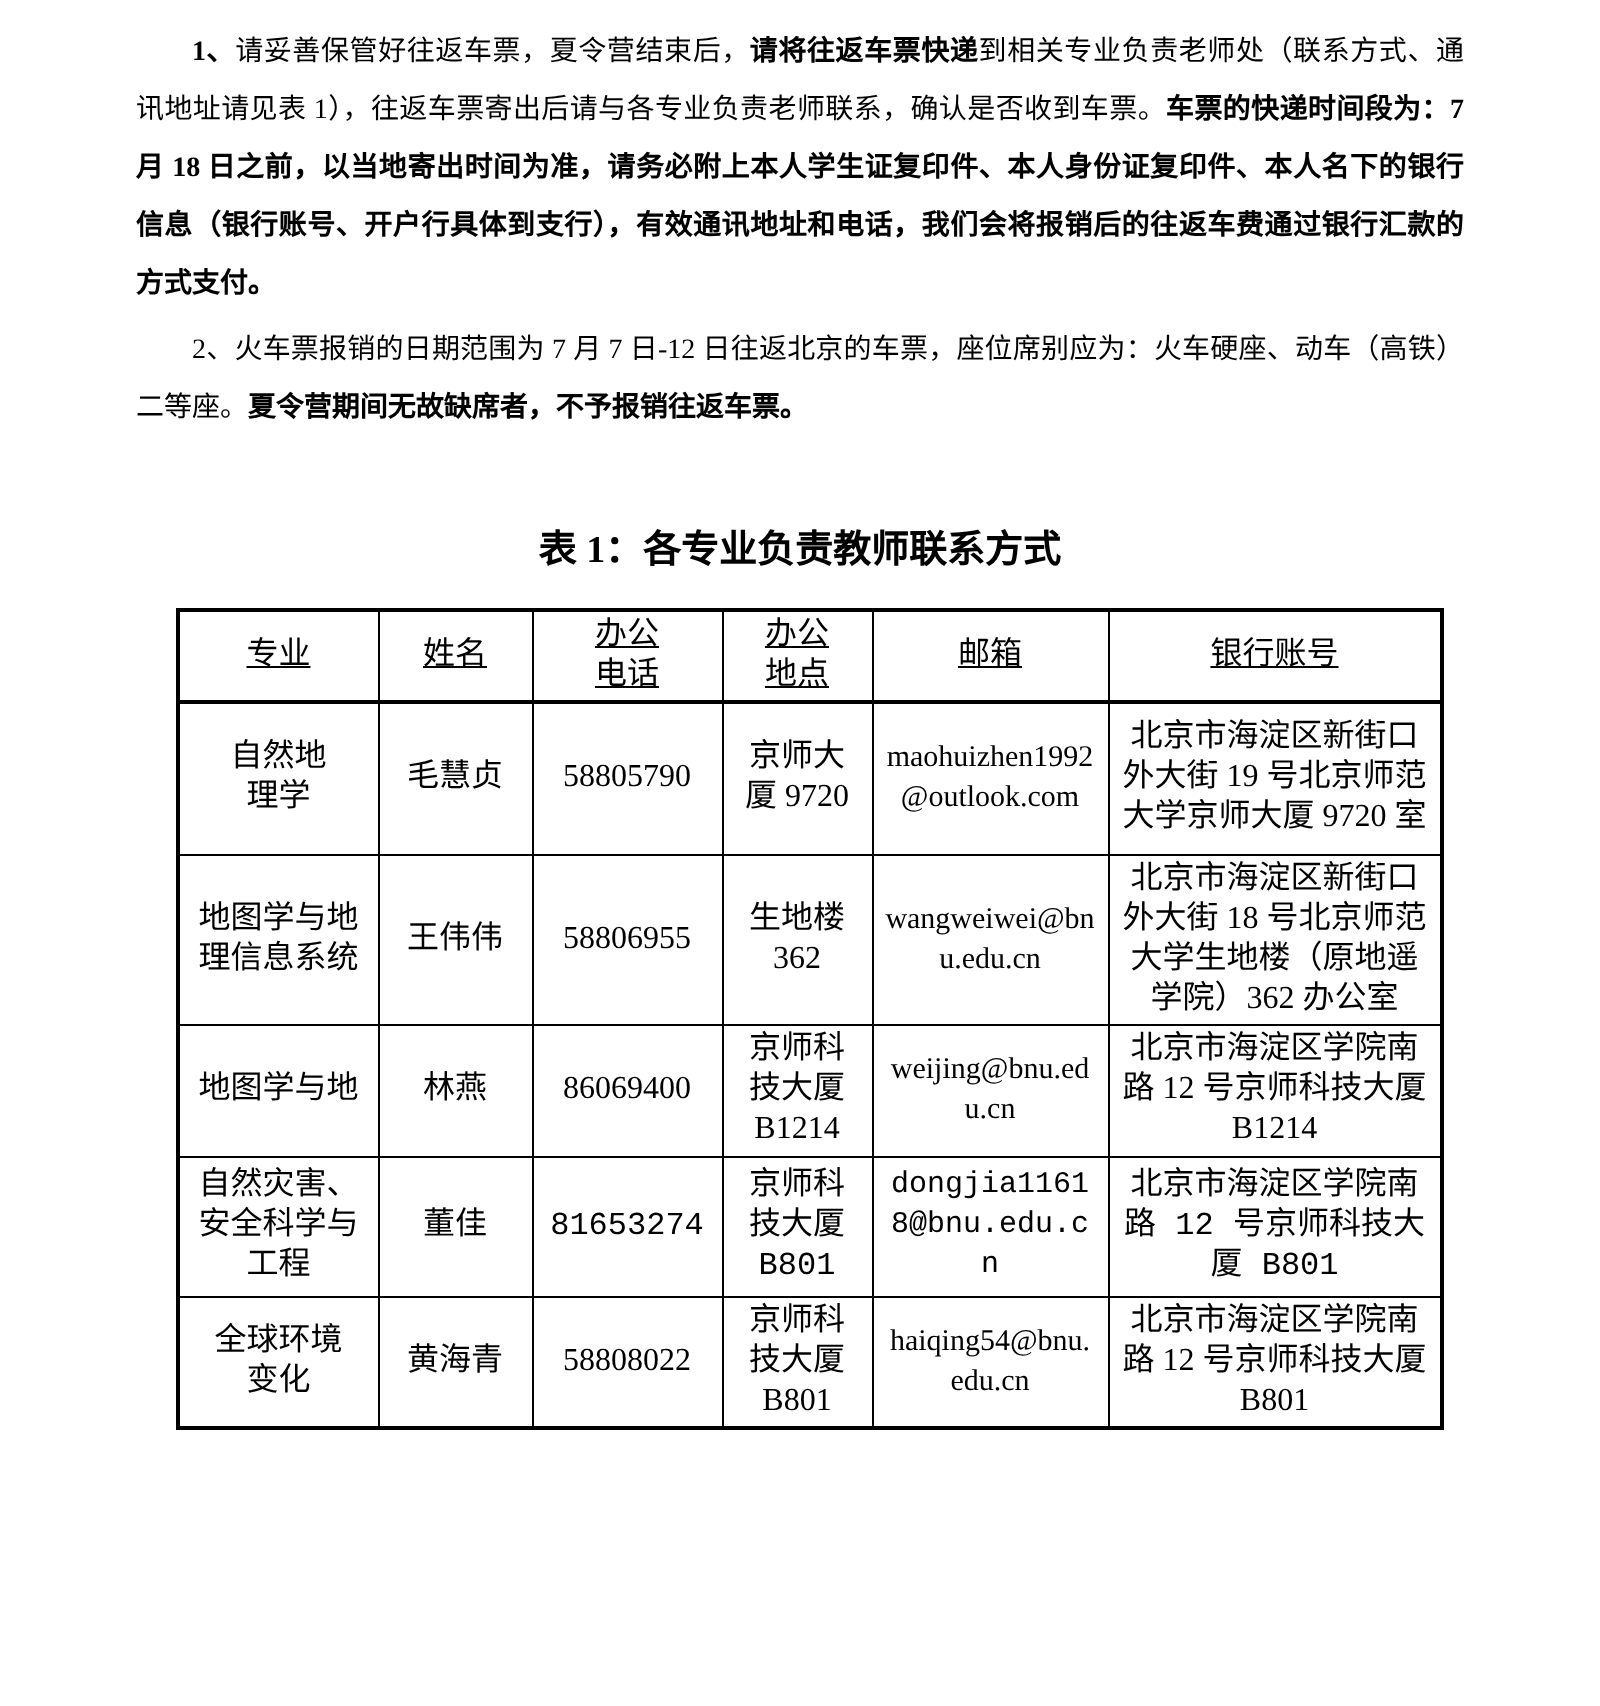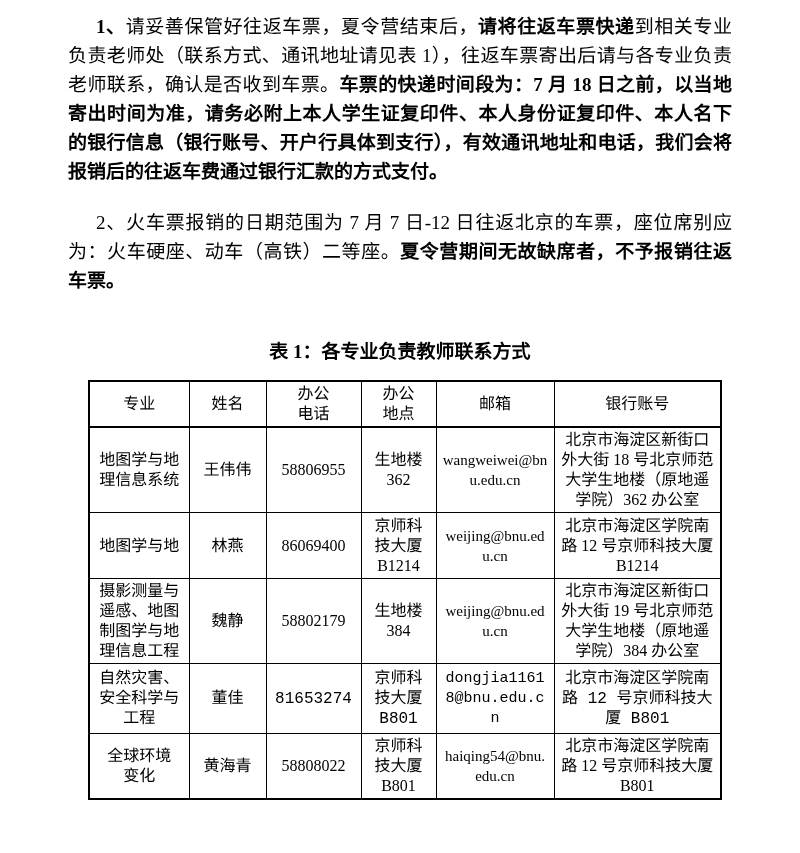--- a/index.html
+++ b/index.html
@@ -13,27 +13,27 @@
     position: relative;
     width: 800px;
     height: 853px;
     box-sizing: border-box;
     padding: 12px 68px 0 68px;
     overflow: hidden;
     background: #ffffff;
   }
   .body-text {
     margin: 0;
-    font-size: 19px;
+    font-size: 14px;
     line-height: 29px;
     text-align: justify;
     text-indent: 28px;
   }
   .body-text.second {
-    margin-top: 22px;
+    margin-top: 4px;
   }
   .body-text b, .table-title {
     font-weight: 700;
     text-align: center;
   }
   .table-title {
     margin: 42px 0 14px 0;
     font-size: 19px;
     line-height: 29px;
   }
@@ -62,21 +62,21 @@
   }
   .cell-email {
     text-align: left;
     font-size: 15px;
     line-height: 20px;
     word-break: break-all;
   }
   .cell-address {
     text-align: left;
   }
-  tr.h-header  { height: 44px; }
+  tr.h-header  { height: 44px; text-decoration: underline; }
   tr.h-row-0 { height: 76px; }
   tr.h-row-1 { height: 82px; }
   tr.h-row-2 { height: 66px; }
   tr.h-row-3 { height: 78px; }
   tr.h-row-4 { height: 70px; font-family: Liberation Mono, monospace; }
   tr.h-row-5 { height: 60px; }
 </style>
 </head>
 <body>
 
@@ -103,51 +103,49 @@
         <th class="pre">姓名</th>
         <th class="pre">办公
 电话</th>
         <th class="pre">办公
 地点</th>
         <th class="pre">邮箱</th>
         <th class="pre">银行账号</th>
       </tr>
     </thead>
     <tbody>
+      <tr class="h-row-0">
+        <td class="pre">自然地
+理学</td>
+        <td>毛慧贞</td>
+        <td>58805790</td>
+        <td class="pre">京师大
+厦 9720</td>
+        <td class="cell-email">maohuizhen1992@outlook.com</td>
+        <td class="cell-address">北京市海淀区新街口外大街 19 号北京师范大学京师大厦 9720 室</td>
+      </tr>
       <tr class="h-row-1">
         <td class="pre">地图学与地
 理信息系统</td>
         <td>王伟伟</td>
         <td>58806955</td>
         <td class="pre">生地楼
 362</td>
         <td class="cell-email">wangweiwei@bnu.edu.cn</td>
         <td class="cell-address">北京市海淀区新街口外大街 18 号北京师范大学生地楼（原地遥学院）362 办公室</td>
       </tr>
       <tr class="h-row-2">
         <td class="pre">地图学与地</td>
         <td>林燕</td>
         <td>86069400</td>
         <td class="pre">京师科
 技大厦
 B1214</td>
         <td class="cell-email">weijing@bnu.edu.cn</td>
         <td class="cell-address">北京市海淀区学院南路 12 号京师科技大厦 B1214</td>
-      </tr>
-      <tr class="h-row-3">
-        <td class="pre">摄影测量与
-遥感、地图
-制图学与地
-理信息工程</td>
-        <td>魏静</td>
-        <td>58802179</td>
-        <td class="pre">生地楼
-384</td>
-        <td class="cell-email">weijing@bnu.edu.cn</td>
-        <td class="cell-address">北京市海淀区新街口外大街 19 号北京师范大学生地楼（原地遥学院）384 办公室</td>
       </tr>
       <tr class="h-row-4">
         <td class="pre">自然灾害、
 安全科学与
 工程</td>
         <td>董佳</td>
         <td>81653274</td>
         <td class="pre">京师科
 技大厦
 B801</td>

